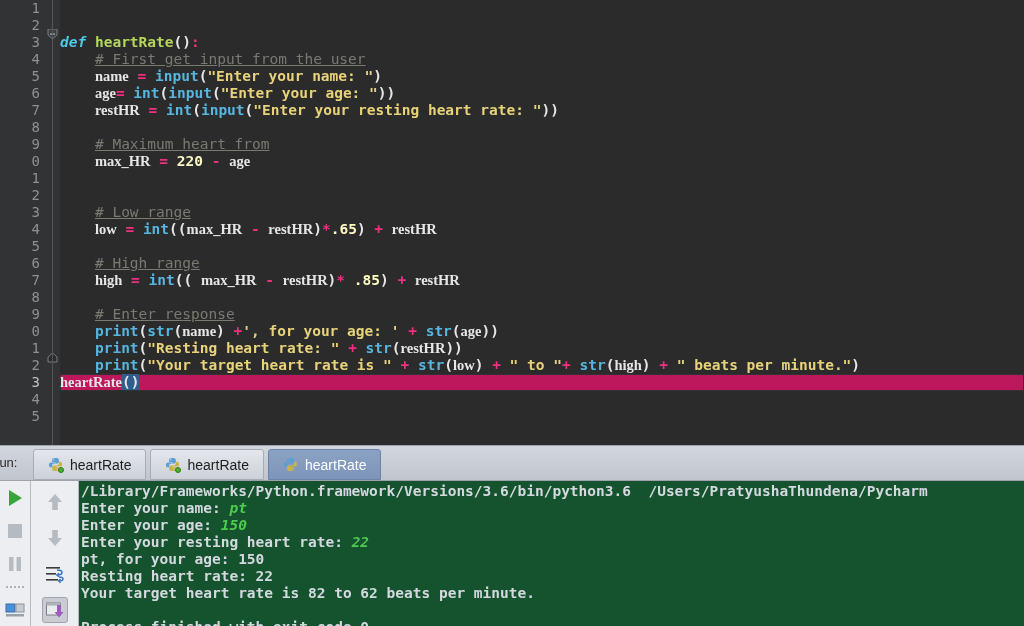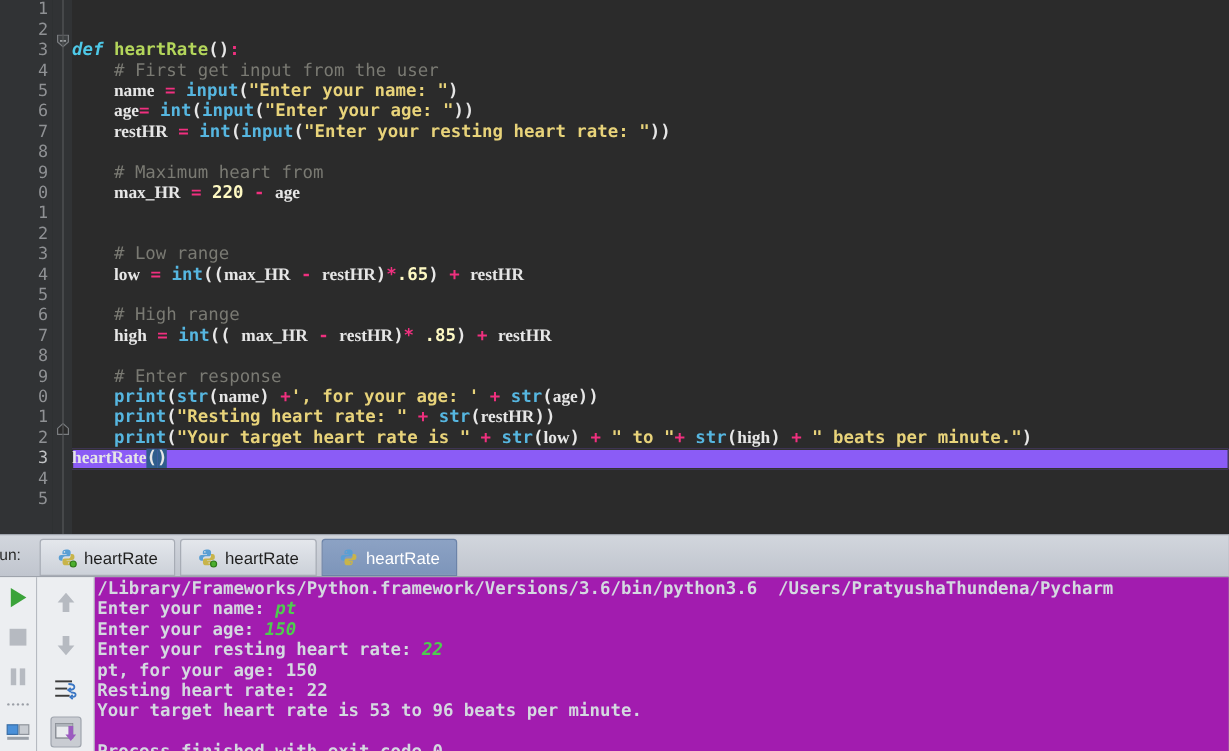--- a/index.html
+++ b/index.html
@@ -40,30 +40,30 @@
   }
   .code-area {
     position:absolute; left:60px; top:0; right:0; height:362px;
   }
   .cl {
     height:17px; line-height:17px; white-space:pre;
     font-family:"DejaVu Sans Mono", monospace; font-size:14.5px;
     color:#a9b7c6; letter-spacing:0px;
   }
   .cl.current {
-    background:#8b5cf6; box-shadow:inset 0 0 0 1px #323232;
+    background:#be185d; box-shadow:inset 0 0 0 1px #323232;
   }
   
   .kw      { color:#4ec9e8; font-style:italic; font-weight:bold; }
   .fn      { color:#b4d65b; font-weight:bold; }
   .builtin { color:#56b6e0; font-weight:bold; }
   .op      { color:#f0307f; font-weight:bold; }
   .str     { color:#e8d37a; font-weight:bold; }
   .num     { color:#fef9c3; font-weight:bold; }
-  .cmt     { color:#7a7a73; font-weight:normal; }
+  .cmt     { color:#7a7a73; font-weight:normal;text-decoration:underline; }
   .pln     { color:#e6e6e6; font-weight:bold;font-family:Liberation Serif, serif; }
   .punc    { color:#e6e6e6; font-weight:bold; }
   .selbr   { background:#2f5d8c; color:#e6e6e6; font-weight:bold; }
 
   
   .runpanel {
     position:absolute; left:0; top:445px; width:1024px; height:181px;
     background:#d6d9df;
   }
   .tabbar {
@@ -113,21 +113,21 @@
   .ic-btn.pressed {
     background:#c9ccd2; border:1px solid #9fa4ad; border-radius:3px;
   }
   .dots {
     width:22px; height:6px; display:flex; gap:2px; align-items:center; justify-content:center;
   }
   .dots i { width:2px; height:2px; background:#9a9ea6; border-radius:50%; display:block; }
 
   .console {
     position:absolute; left:79px; top:36px; right:0; height:145px;
-    background:#a21caf; overflow:hidden; padding:2px 0 0 0;
+    background:#14532d; overflow:hidden; padding:2px 0 0 0;
   }
   .conline {
     height:17px; line-height:17px; white-space:pre; padding-left:2px;
     font-family:"DejaVu Sans Mono", monospace; font-size:14.5px;
     color:#d4d9e0; font-weight:bold;
   }
   .uin { color:#4fcc4f; font-style:italic; font-weight:bold; }
   .conspacer { height:17px; }
 </style>
 </head>
@@ -301,19 +301,19 @@
       </div>
     </div>
 
     <div class="console" id="console-area">
         <div class="conline">/Library/Frameworks/Python.framework/Versions/3.6/bin/python3.6  /Users/PratyushaThundena/Pycharm</div>
         <div class="conline">Enter your name: <span class="uin">pt</span></div>
         <div class="conline">Enter your age: <span class="uin">150</span></div>
         <div class="conline">Enter your resting heart rate: <span class="uin">22</span></div>
         <div class="conline">pt, for your age: 150</div>
         <div class="conline">Resting heart rate: 22</div>
-        <div class="conline">Your target heart rate is 53 to 96 beats per minute.</div>
+        <div class="conline">Your target heart rate is 82 to 62 beats per minute.</div>
         <div class="conspacer"></div>
         <div class="conline">Process finished with exit code 0</div>
       </div>
   </div>
 
 </div>
 
 </body></html>

